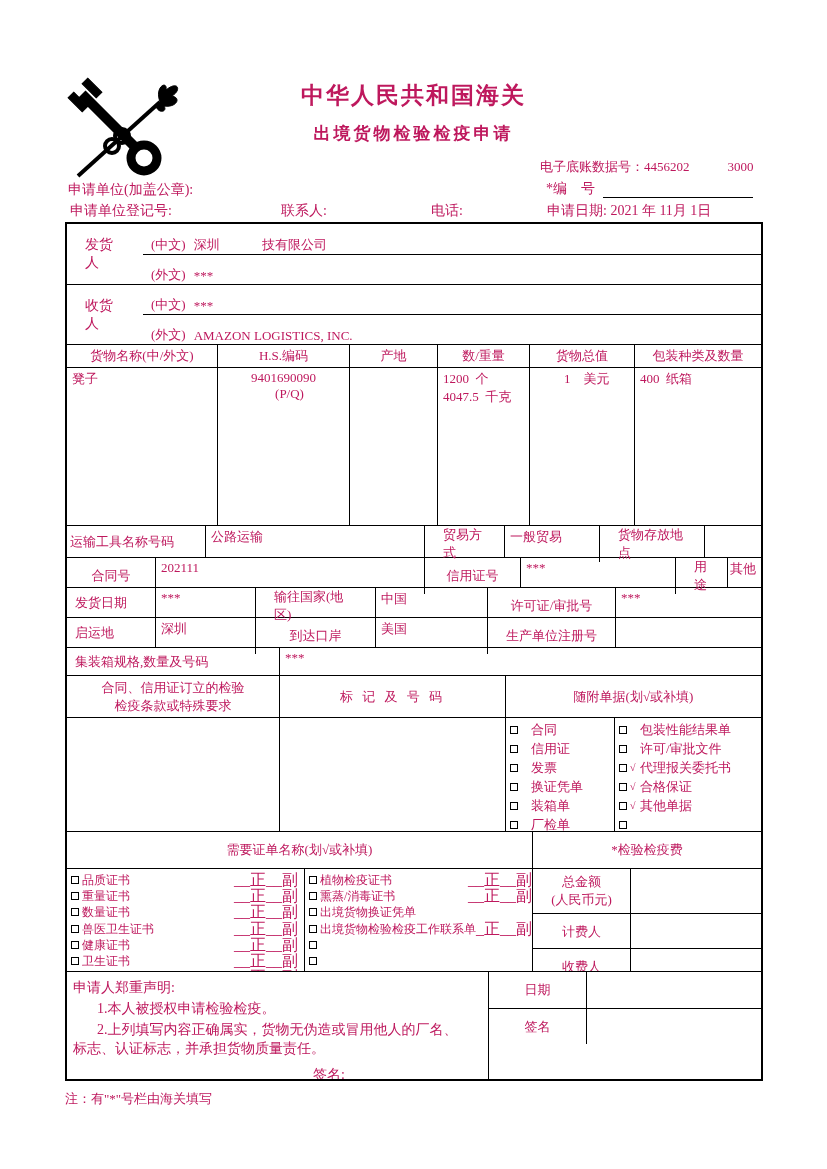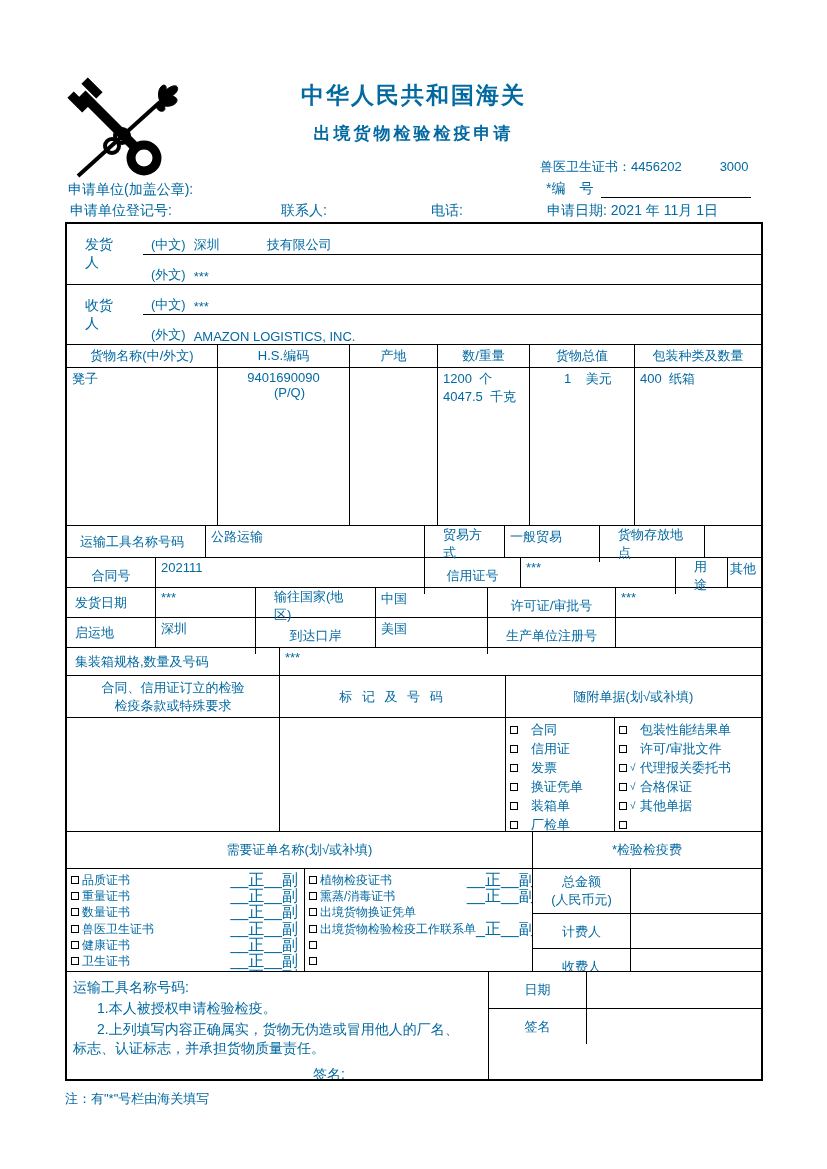--- a/index.html
+++ b/index.html
@@ -1,18 +1,18 @@
 <!DOCTYPE html>
 <html><head>
 <meta charset="utf-8">
 <style>
   html,body{margin:0;padding:0;background:#fff;}
   *{box-sizing:border-box;}
-  .page{position:relative;width:827px;height:1169px;background:#fff;color:#0369a1;
-        font-family:Liberation Sans, sans-serif;overflow:hidden;}
+  .page{position:relative;width:827px;height:1169px;background:#fff;color:#be185d;
+        font-family:Liberation Serif, serif;overflow:hidden;}
   .abs{position:absolute;}
   .pre{white-space:pre;}
   .center{text-align:center;}
   .logo{left:62px;top:76px;width:120px;height:112px;}
   .title1{left:0;right:0;top:80px;font-size:23px;font-weight:bold;text-align:center;letter-spacing:2px;}
   .title2{left:0;right:0;top:122px;font-size:17px;font-weight:bold;text-align:center;letter-spacing:3px;}
   .eledger{left:540px;top:158px;font-size:13px;}
   .eledger .no2{margin-left:38px;}
   .hl{font-size:14px;}
   .serial{left:546px;top:180px;font-size:14px;}
@@ -61,21 +61,21 @@
         <circle cx="50" cy="70" r="7" fill="none" stroke-width="4"></circle>
         <path d="M98,26 C92,10 106,4 104,14 C116,4 120,14 110,20 C120,22 114,32 102,30 C106,36 96,38 94,30 Z" stroke-width="1"></path>
       </g>
     </svg>
   </div>
 
   <div class="abs title1">中华人民共和国海关</div>
   <div class="abs title2">出境货物检验检疫申请</div>
 
   <div class="abs eledger">
-    <span>兽医卫生证书：</span><span>4456202</span><span class="no2">3000</span>
+    <span>电子底账数据号：</span><span>4456202</span><span class="no2">3000</span>
   </div>
 
   <div class="abs hl" style="left:68px;top:181px;">申请单位(加盖公章):</div>
   <div class="abs serial">
     <span>*编　号</span><span class="uline"></span>
   </div>
 
   <div class="abs infoline" style="left:70px;">申请单位登记号:</div>
   <div class="abs infoline" style="left:281px;">联系人:</div>
   <div class="abs infoline" style="left:431px;">电话:</div>
@@ -138,21 +138,21 @@
       </div>
       <div class="cell" style="flex:0 0 105px;padding-left:34px;">
         <div class="val pre">1    美元</div>
       </div>
       <div class="cell" style="flex:0 0 127px;">
         <div class="val pre">400  纸箱</div>
       </div>
     </div>
 
     <div class="trow" style="height:32px;">
-      <div class="cell c1" style="flex:0 0 138px;display:flex;align-items:center;padding-left:13px;">运输工具名称号码</div>
+      <div class="cell c1" style="flex:0 0 138px;display:flex;align-items:center;padding-left:3px;">运输工具名称号码</div>
       <div class="cell val" style="flex:0 0 219px;">公路运输</div>
       <div class="cell vcenter" style="flex:0 0 80px;">贸易方式</div>
       <div class="cell val" style="flex:0 0 95px;">一般贸易</div>
       <div class="cell vcenter" style="flex:0 0 105px;">货物存放地点</div>
       <div class="cell" style="flex:0 0 57px;"></div>
     </div>
 
     <div class="trow" style="height:30px;">
       <div class="cell c1 vcenter" style="flex:0 0 88px;">合同号</div>
       <div class="cell val" style="flex:0 0 269px;">202111</div>
@@ -356,21 +356,21 @@
         </div>
         <div style="display:flex;height:34px;">
           <div class="vcenter" style="flex:0 0 97px;">收费人</div>
           <div style="flex:1;border-left:1px solid #000;"></div>
         </div>
       </div>
     </div>
 
     <div class="trow" style="height:108px;">
       <div class="cell c1 decl" style="flex:0 0 421px;padding:4px 6px;">
-        <p>运输工具名称号码:</p>
+        <p>申请人郑重声明:</p>
         <p class="indent">1.本人被授权申请检验检疫。</p>
         <p class="indent" style="margin-bottom:0;">2.上列填写内容正确属实，货物无伪造或冒用他人的厂名、</p>
         <p style="margin-top:0;">标志、认证标志，并承担货物质量责任。</p>
         <div class="signline">
           <span>签名:</span><span class="uline"></span>
         </div>
       </div>
       <div class="cell" style="flex:0 0 273px;padding:0;">
         <div style="display:flex;height:37px;border-bottom:1px solid #000;">
           <div class="vcenter" style="flex:0 0 97px;">日期</div>

